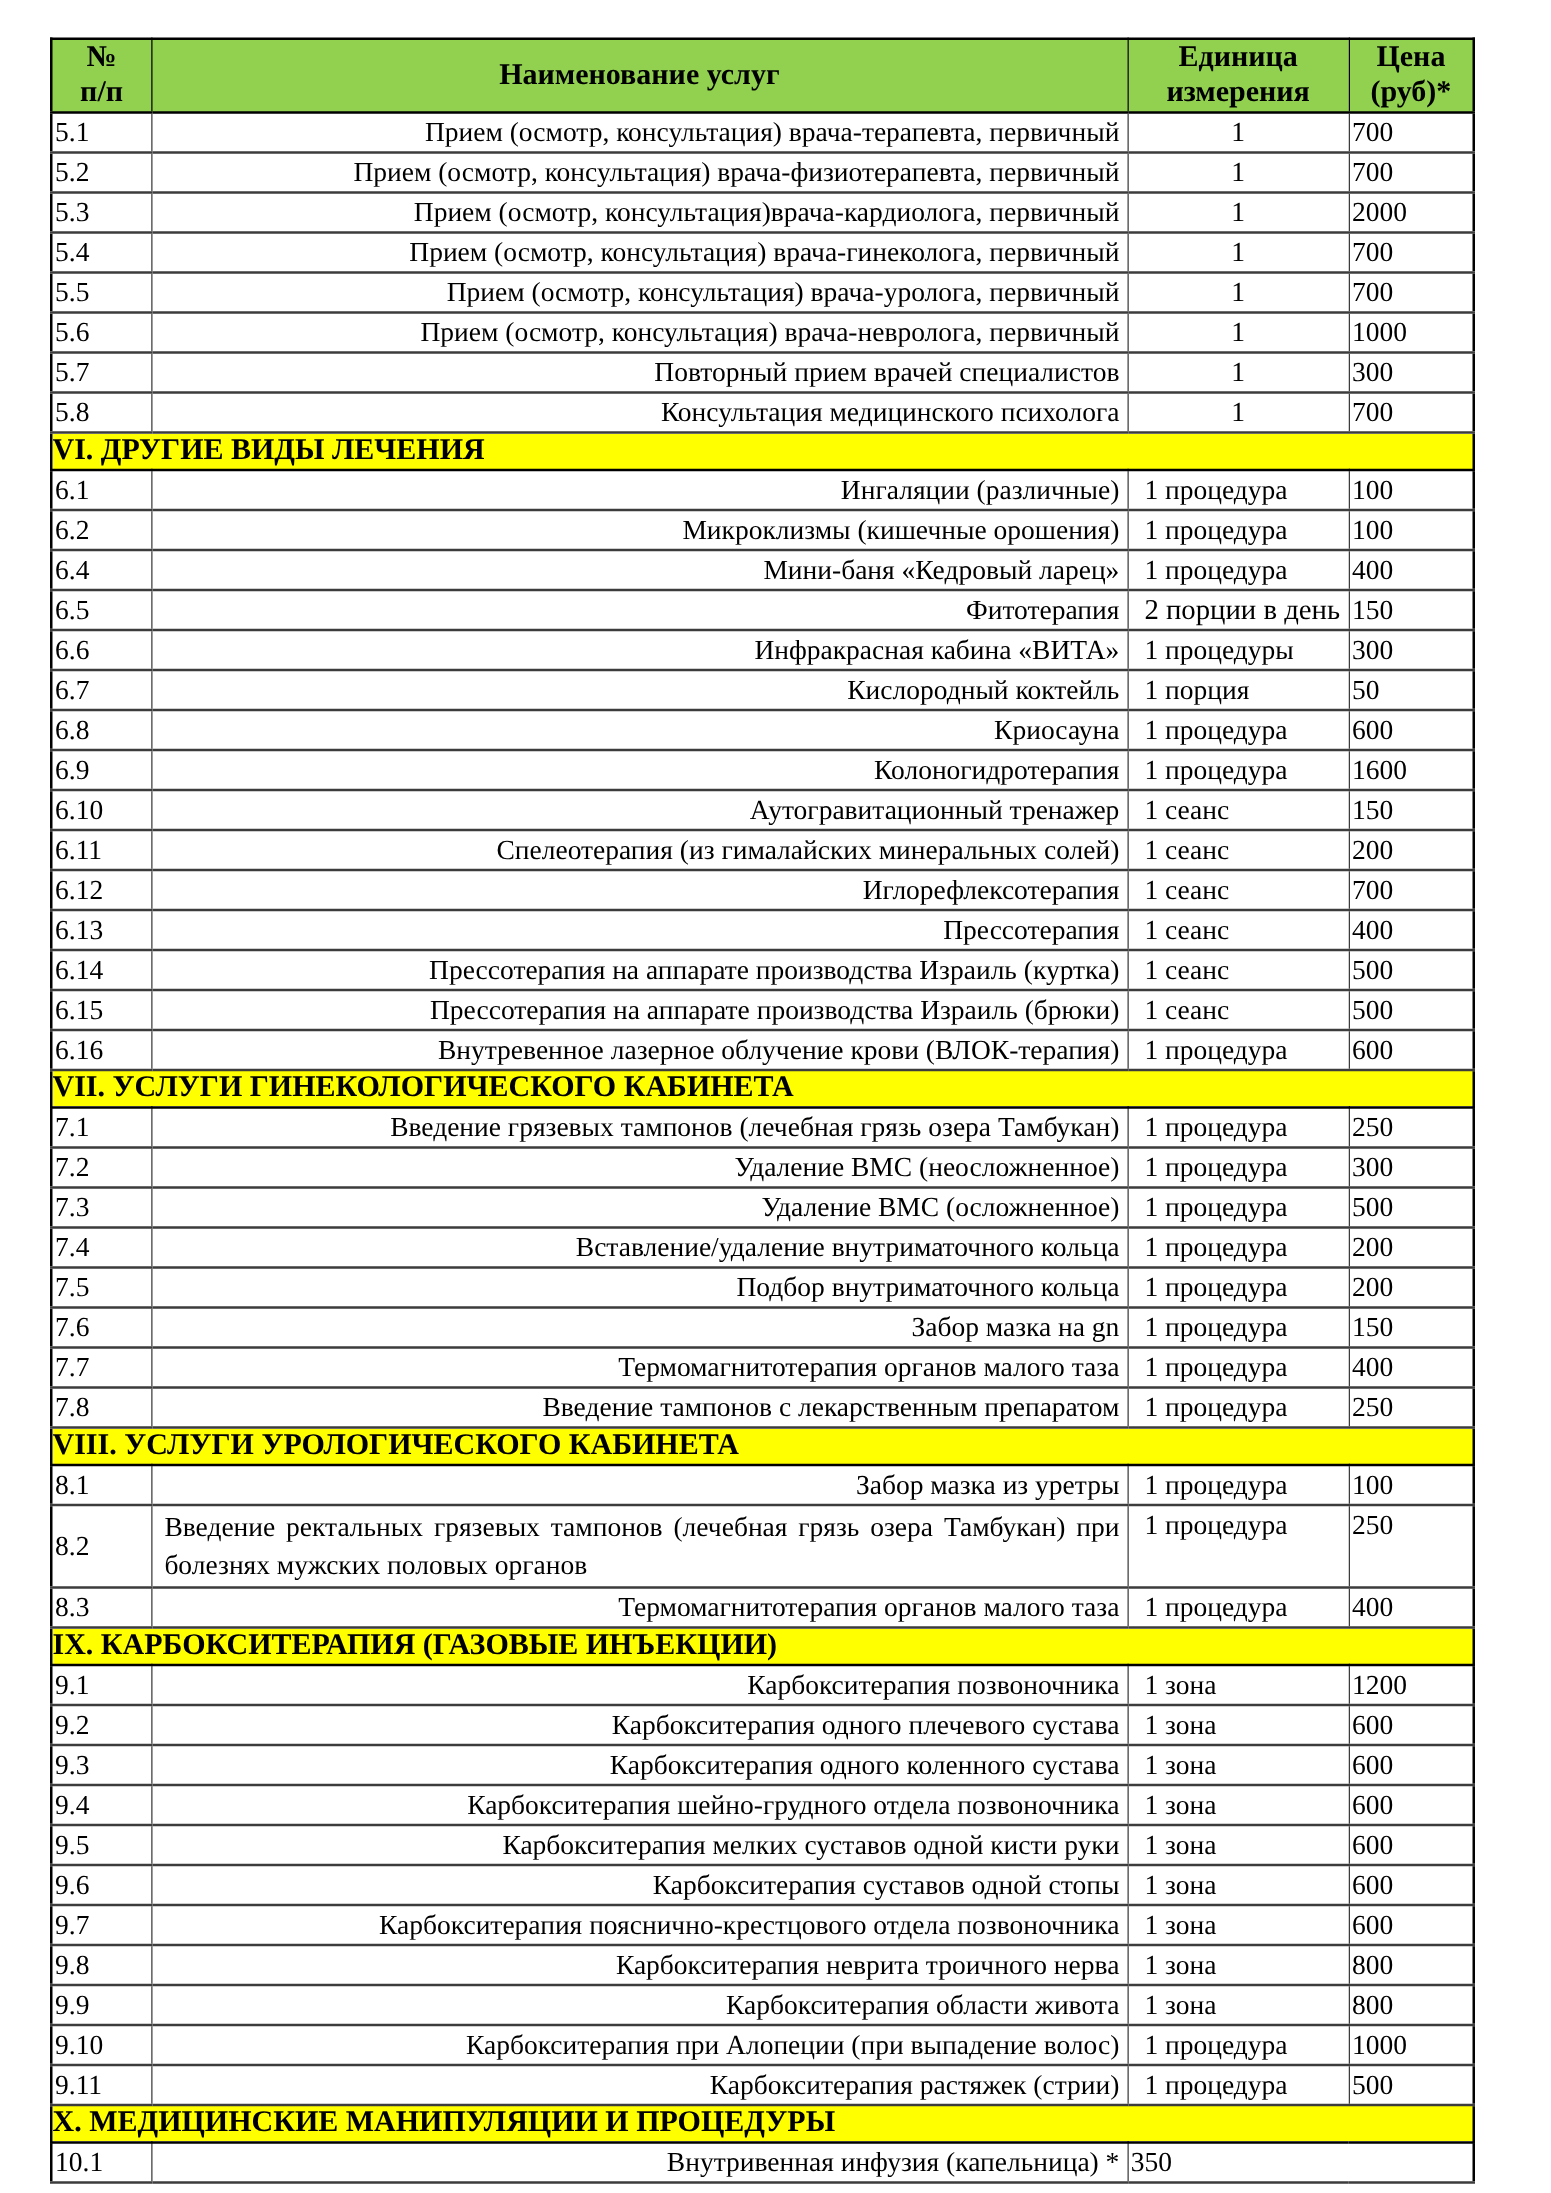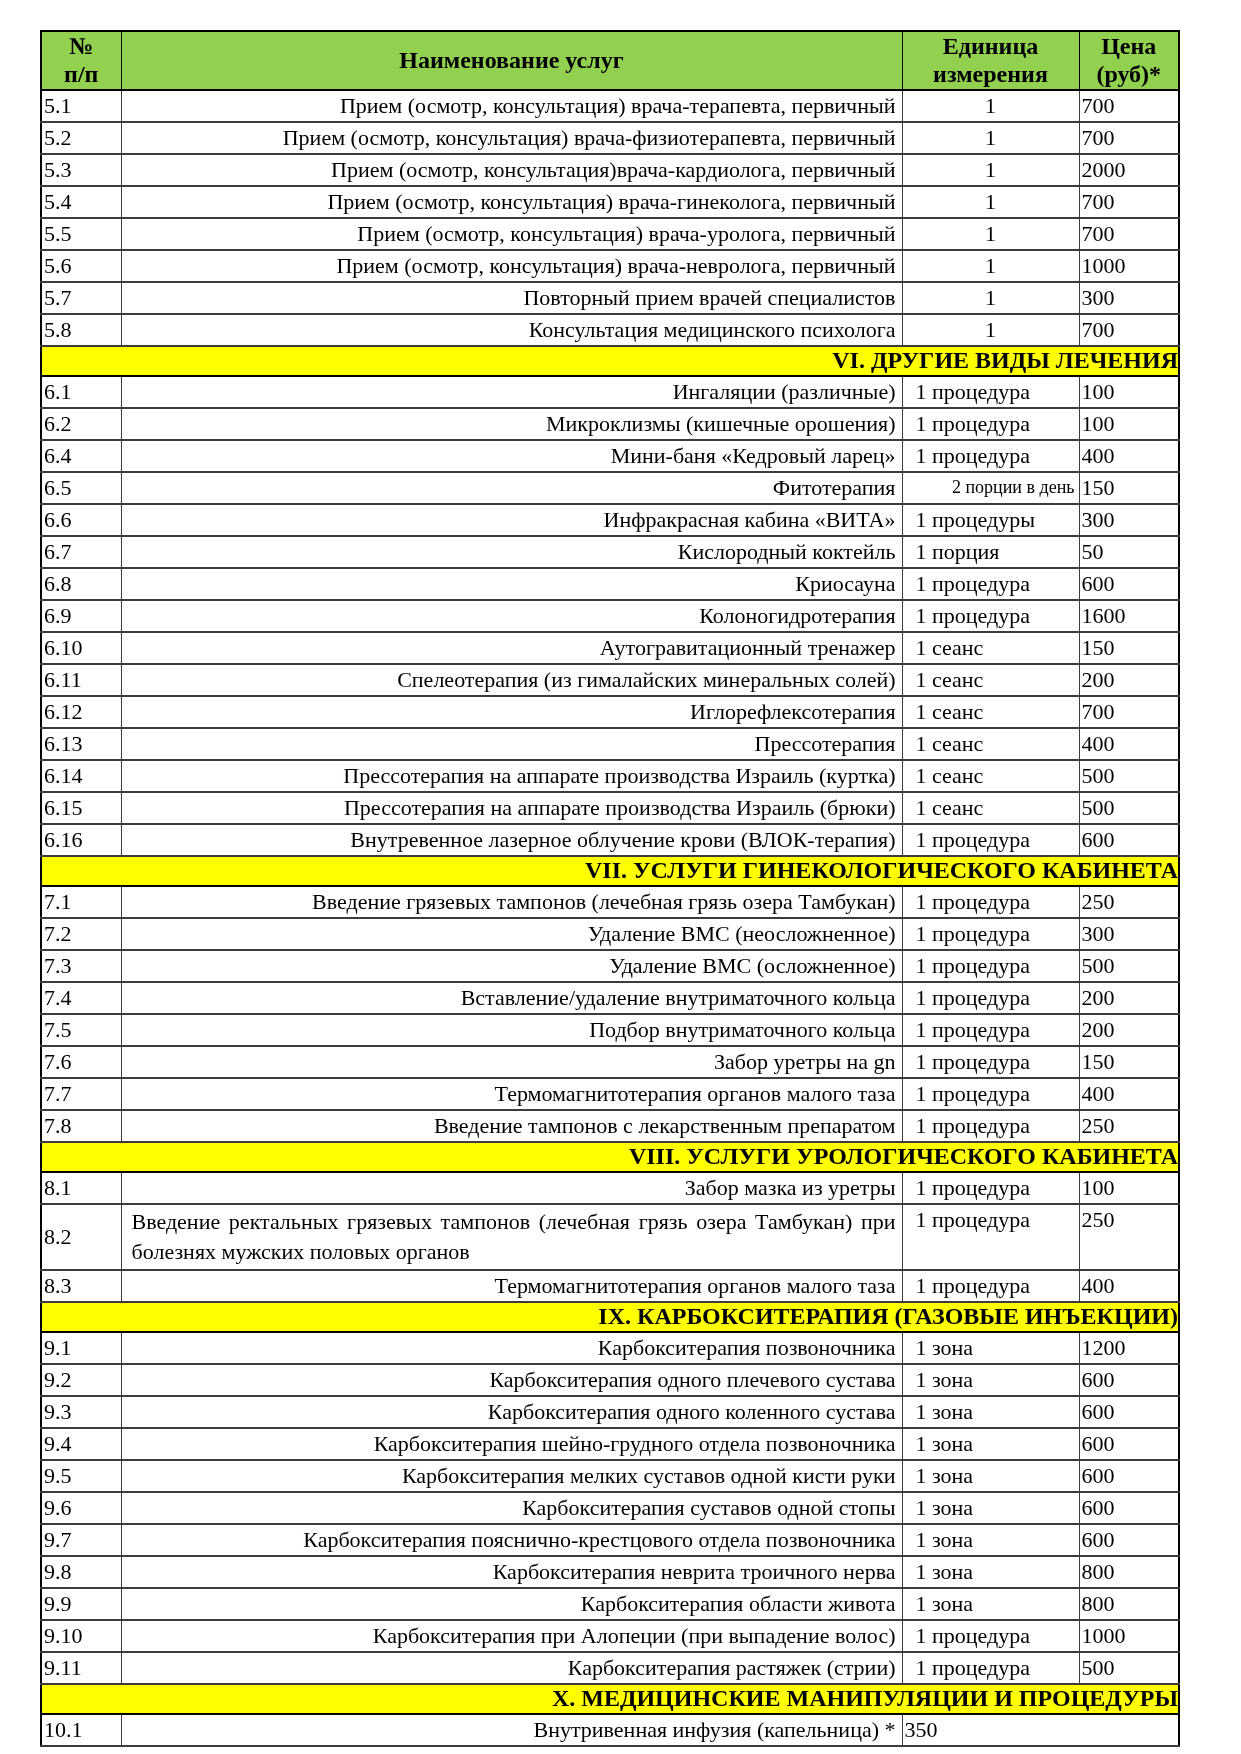--- a/index.html
+++ b/index.html
@@ -48,21 +48,21 @@
     height: 30px;
     vertical-align: middle;
     padding: 0 10px;
     overflow: hidden;
   }
 
   td.section-title {
     background: var(--section-bg, #FFFF00);
     font-weight: bold;
     font-size: 24px;
-    text-align: right;
+    text-align: left;
     height: 28px;
     border-top: 2px solid #000;
     border-bottom: 2px solid #000;
     border-left: 2px solid #000;
     border-right: 2px solid #000;
     padding: 0;
   }
 
   td.num {
     text-align: left;
@@ -84,22 +84,21 @@
     text-align: left;
     padding-left: 13px;
     padding-right: 4px;
   }
   td.unit.center {
     text-align: center;
     padding-left: 2px;
     padding-right: 2px;
   }
   td.unit.small {
-    font-size: 18px;
-    text-align: right;
+    font-size: 23px;
   }
   td.price {
     text-align: left;
     padding-right: 12px;
     padding-left: 2px;
   }
   tr.tall td {
     height: 60px;
   }
   td.v-top {
@@ -299,21 +298,21 @@
           <td class="price">200</td>
         </tr>
         <tr class="">
           <td class="num">7.5</td>
           <td class="name">Подбор внутриматочного кольца</td>
           <td class="unit">1 процедура</td>
           <td class="price">200</td>
         </tr>
         <tr class="">
           <td class="num">7.6</td>
-          <td class="name">Забор уретры на gn</td>
+          <td class="name">Забор мазка на gn</td>
           <td class="unit">1 процедура</td>
           <td class="price">150</td>
         </tr>
         <tr class="">
           <td class="num">7.7</td>
           <td class="name">Термомагнитотерапия органов малого таза</td>
           <td class="unit">1 процедура</td>
           <td class="price">400</td>
         </tr>
         <tr class="">

